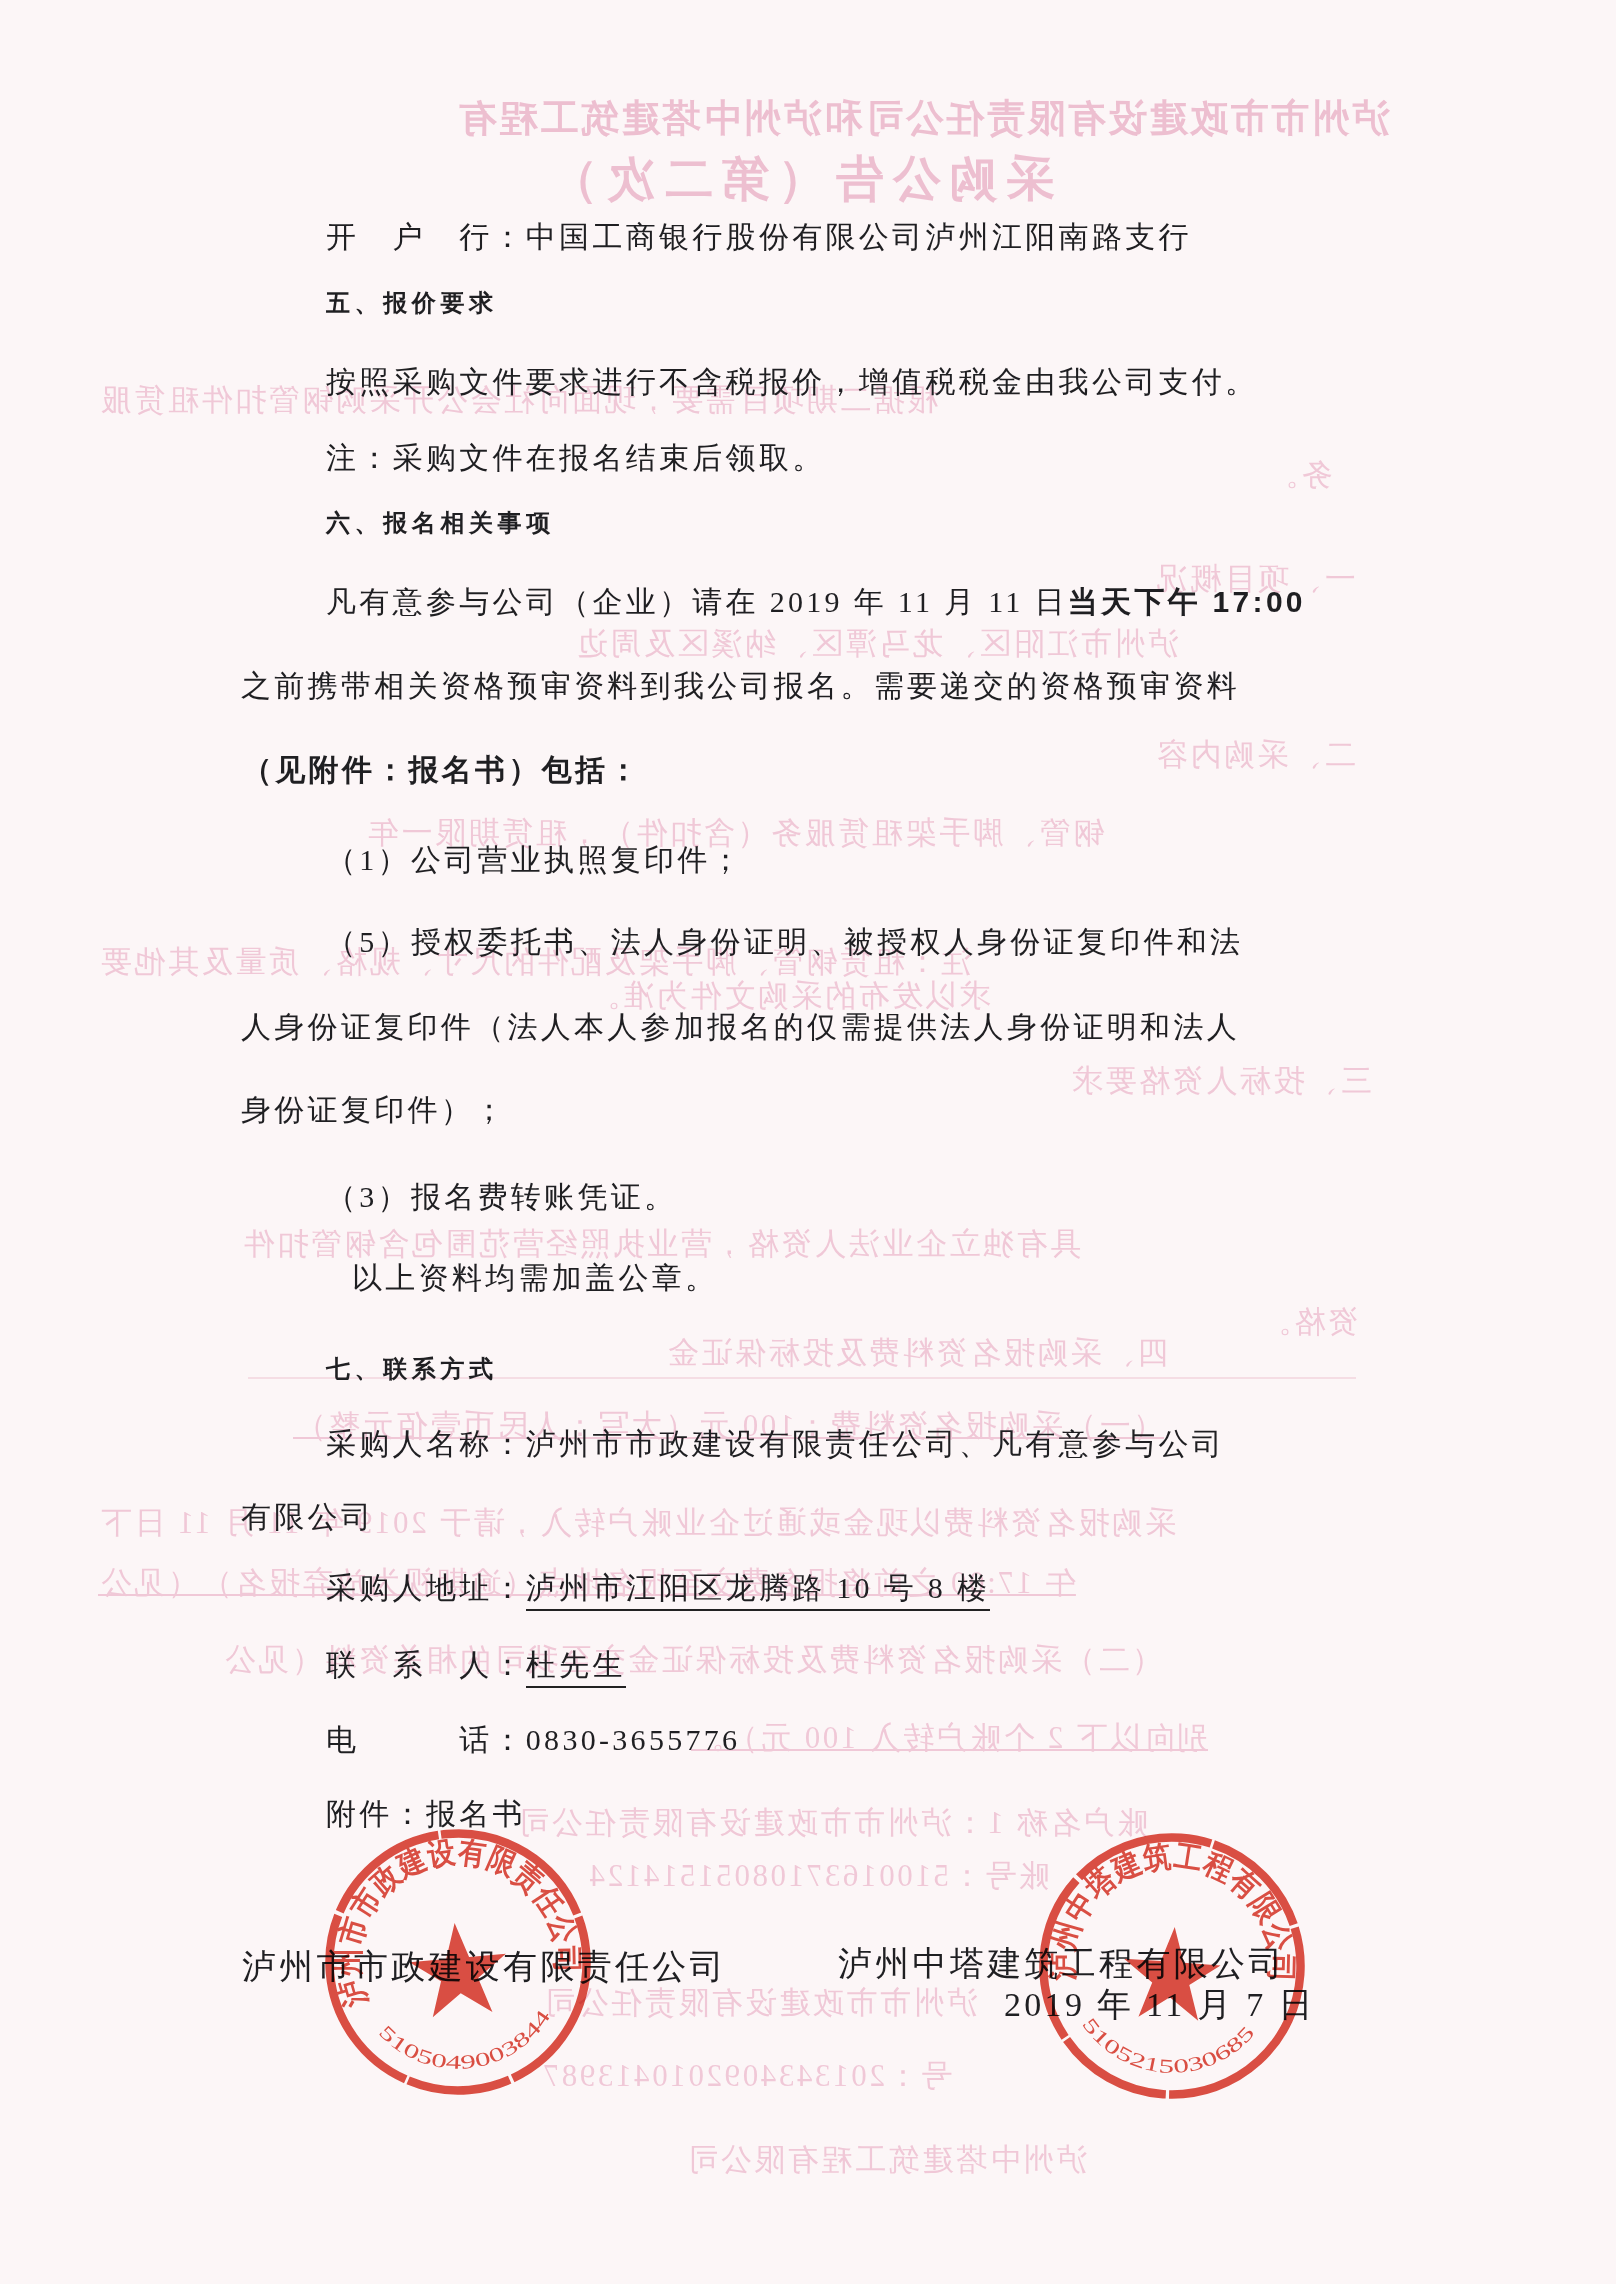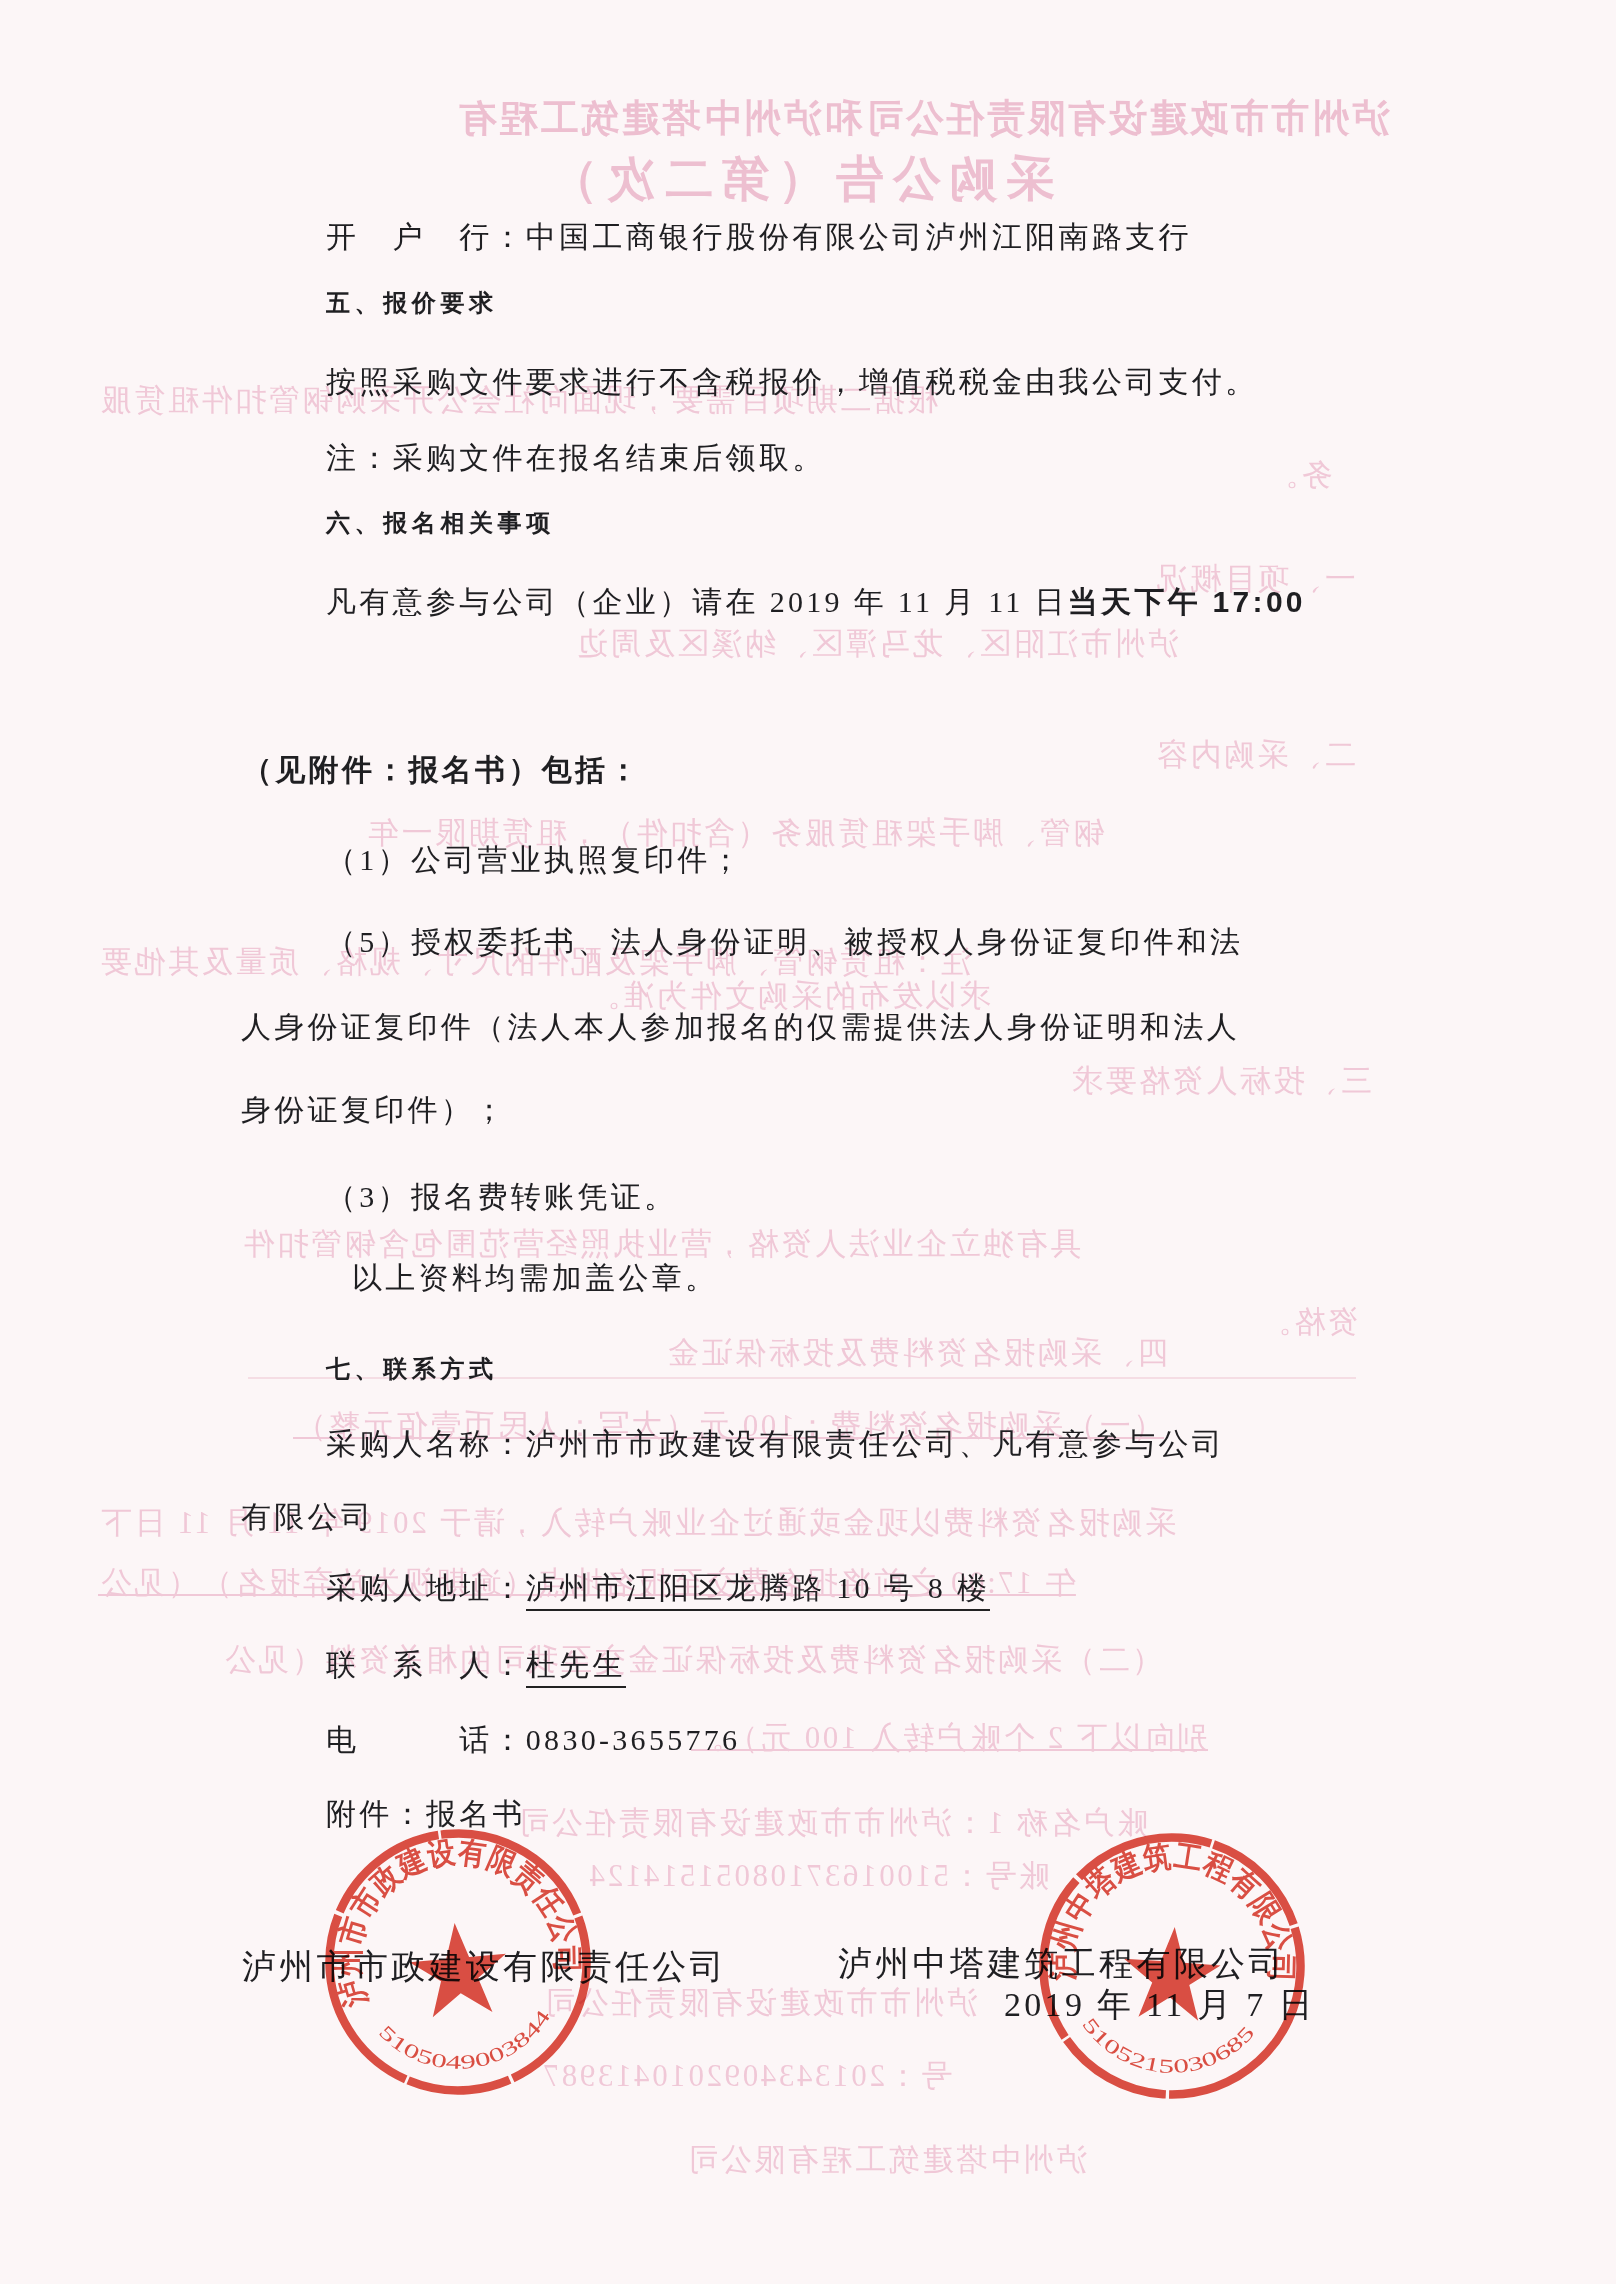--- a/index.html
+++ b/index.html
@@ -58,20 +58,21 @@
 
   <div class="line" style="left:326px; top:217px;">开　户　行：中国工商银行股份有限公司泸州江阳南路支行</div>
   <div class="line hd" style="left:326px; top:287px;">五、报价要求</div>
   <div class="line" style="left:326px; top:362px;">按照采购文件要求进行不含税报价，增值税税金由我公司支付。</div>
   <div class="line" style="left:326px; top:438px;">注：采购文件在报名结束后领取。</div>
   <div class="line hd" style="left:326px; top:507px;">六、报名相关事项</div>
 
   <div class="line" style="left:326px; top:582px;">
     <span>凡有意参与公司（企业）请在 2019 年 11 月 11 日</span><span class="b">当天下午 17:00</span>
   </div>
+  <div class="line" style="left:241px; top:666px;">之前携带相关资格预审资料到我公司报名。需要递交的资格预审资料</div>
   <div class="line b" style="left:242px; top:750px;">（见附件：报名书）包括：</div>
 
   <div class="line" style="left:326px; top:840px;">（1）公司营业执照复印件；</div>
   <div class="line" style="left:326px; top:922px;">（5）授权委托书、法人身份证明、被授权人身份证复印件和法</div>
   <div class="line" style="left:241px; top:1007px;">人身份证复印件（法人本人参加报名的仅需提供法人身份证明和法人</div>
   <div class="line" style="left:241px; top:1090px;">身份证复印件）；</div>
   <div class="line" style="left:326px; top:1177px;">（3）报名费转账凭证。</div>
   <div class="line" style="left:352px; top:1258px;">以上资料均需加盖公章。</div>
 
   <div class="line hd" style="left:326px; top:1353px;">七、联系方式</div>

